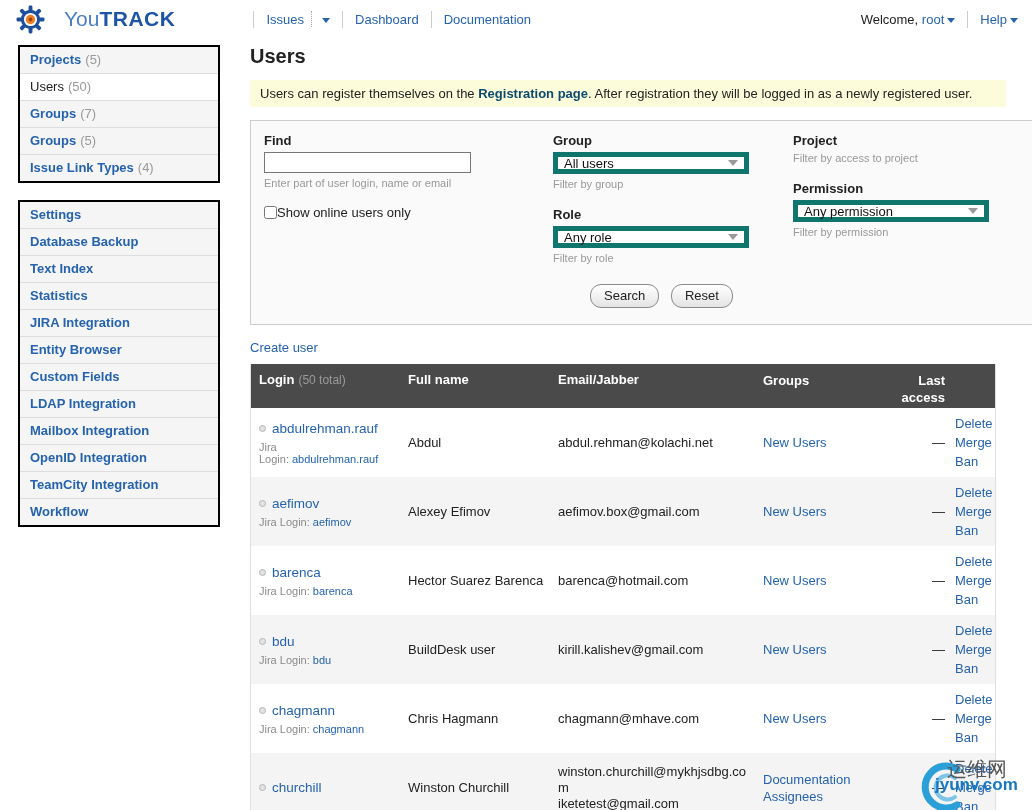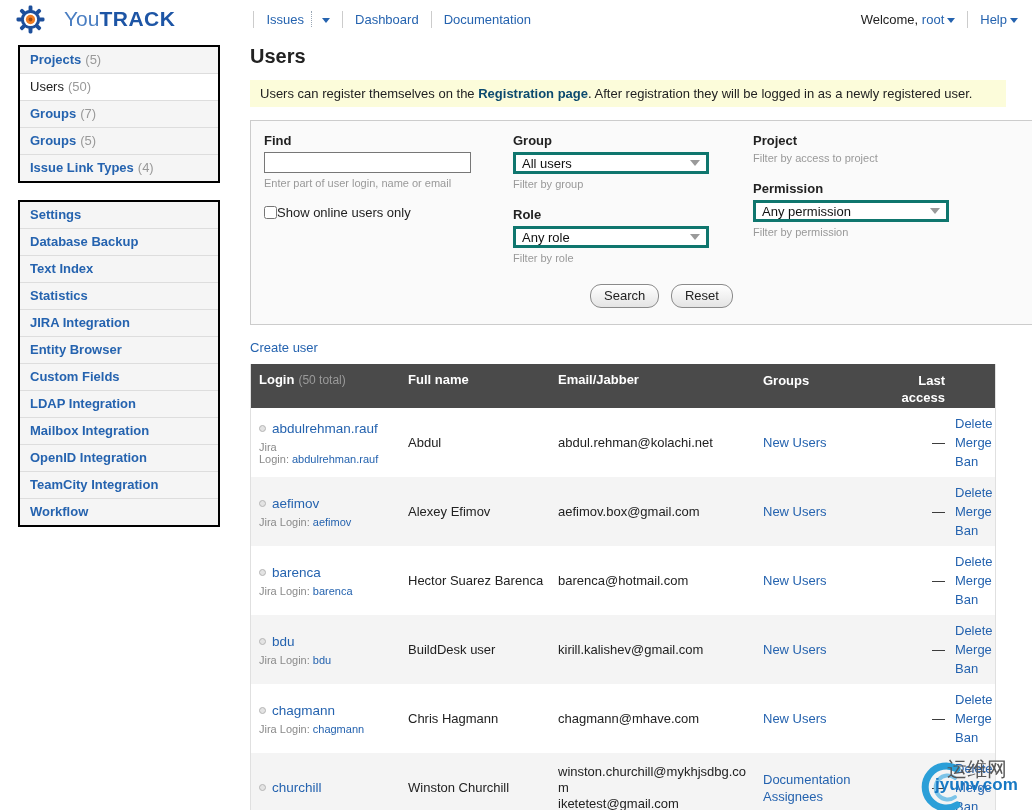--- a/index.html
+++ b/index.html
@@ -42,28 +42,28 @@
   
   .main { margin-left:30px; width:756px; flex:none; }
   .page-title { font-size:20px; font-weight:bold; color:#222; margin:0 0 12px; }
   .banner { background:#fcfcda; padding:6px 10px; margin-bottom:13px; }
   .banner a { color:#0c4a6e;font-weight:bold; }
 
   
   .filter-panel { border:1px solid #ccc; background:#fafafa; width:810px; padding:12px 0 16px 13px; }
   .filter-grid { display:flex; }
   .fcol1 { width:249px; flex:none; }
-  .fcol2 { width:240px; flex:none; }
+  .fcol2 { width:240px; flex:none;margin-left:40px; }
   .fcol3 { width:240px; flex:none; }
   .flabel { font-weight:bold; color:#222; margin-bottom:4px; }
   .fhint { color:#999; font-size:11px; margin-top:4px; }
   .find-wrap { position:relative; }
   .find-input { width:207px; height:21px; border:1px solid #777; background:#fff; padding:2px 4px;
                 font-family:"Liberation Sans", sans-serif; font-size:13px; outline:none; }
-  .fake-select { width:196px; height:22px; border:3px solid #0f766e; background:#fff;
+  .fake-select { width:196px; height:22px; border:5px solid #0f766e; background:#fff;
                  display:flex; align-items:center; padding:0 6px; cursor:pointer; }
   .fake-select .val { flex:1; color:#111; }
   .sel-caret { width:0; height:0; border-left:5px solid transparent; border-right:5px solid transparent;
                border-top:6px solid #9a9a9a; }
   .field + .field { margin-top:17px; }
   .online-row { margin-top:16px; display:flex; align-items:center; gap:0; color:#222; }
   .online-row input { margin:0; }
   .btn-row { text-align:center; margin-top:20px; }
   .btn { display:inline-block; border:1px solid #8a8a8a; border-radius:11px;
          background:linear-gradient(#ffffff,#e4e4e4); padding:3px 13px 4px; font-size:13px;

